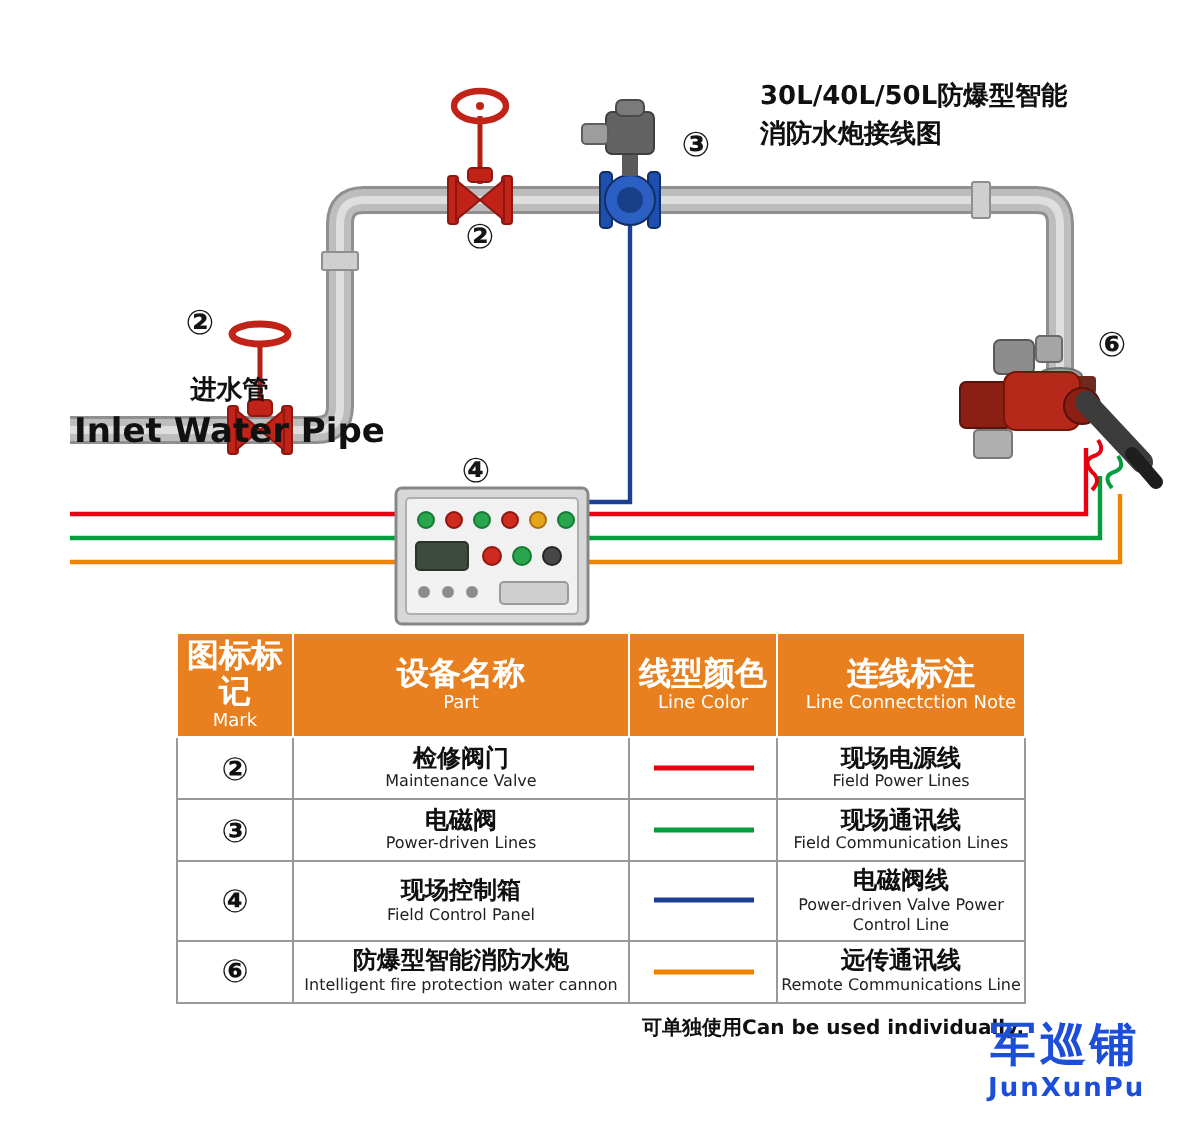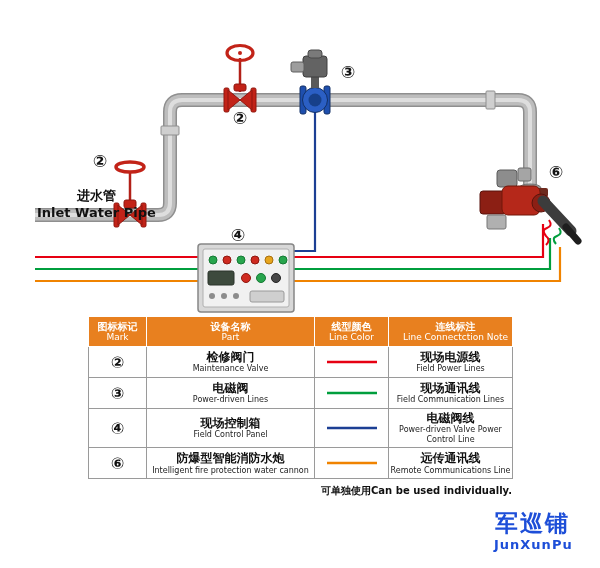--- a/index.html
+++ b/index.html
@@ -11,31 +11,31 @@
   .canvas { position:relative; width:600px; height:568px; background:#fff; }
 
   .diagram-svg { position:absolute; left:0; top:0; }
 
   .title-block {
     position:absolute; left:380px; top:40px;
     font-size:13px; font-weight:bold; line-height:1.45; color:#101010;
   }
   .inlet-block { position:absolute; left:37px; top:188px; line-height:1.3;text-align:center; }
   .inlet-zh { font-size:13px; font-weight:bold; }
-  .inlet-en { font-size:13px; font-weight:bold; }
+  .inlet-en { font-size:17px; font-weight:bold; }
 
   .notes { position:absolute; left:88px; top:316px; width:424px; }
   .notes h2 { font-size:13.5px; font-weight:bold; margin-bottom:5px; color:#0a0a0a; }
 
   table { border-collapse:collapse; width:424px; table-layout:fixed; }
   td { border:1px solid #9a9a9a; text-align:center; vertical-align:middle; padding:2px 1px; }
   thead th { border:1px solid #ffffff; text-align:center; vertical-align:middle; padding:2px 1px; color:#fff; }
   thead tr { height:30px; }
   tbody tr { height:31px; }
-  th .zh { font-size:10px; font-weight:bold; line-height:1.15; }
+  th .zh { font-size:16px; font-weight:bold; line-height:1.15; }
   th .en { font-size:9px; font-weight:normal; line-height:1.15; }
   td .zh { font-size:12px; font-weight:bold; color:#101010; line-height:1.2; }
   td .en { font-size:8px; color:#222; line-height:1.25; }
   td.mark { font-size:16px; font-weight:bold; color:#101010; }
   td.swatch svg { display:block; margin:0 auto; }
 
   .footnote { text-align:right; font-size:10px; font-weight:700; margin-top:5px; color:#101010; }
 
   .logo { position:absolute; left:494px; top:511px; width:76px; text-align:right; color:#1d4ed8; }
   .logo-zh { font-size:23px; font-weight:bold; letter-spacing:2px; line-height:1.1; }
@@ -131,20 +131,24 @@
 
     <g font-size="17" font-weight="bold" fill="#151515" text-anchor="middle">
       <text x="100" y="167">②</text>
       <text x="240" y="124">②</text>
       <text x="348" y="78">③</text>
       <text x="238" y="241">④</text>
       <text x="556" y="178">⑥</text>
     </g>
   </svg>
 
+  <div class="title-block">
+    <div>30L/40L/50L防爆型智能</div>
+    <div>消防水炮接线图</div>
+  </div>
 
   <div class="inlet-block">
     <div class="inlet-zh">进水管</div>
     <div class="inlet-en">Inlet Water Pipe</div>
   </div>
 
   <section class="notes">
     <table>
       <colgroup>
         <col style="width:58px">

